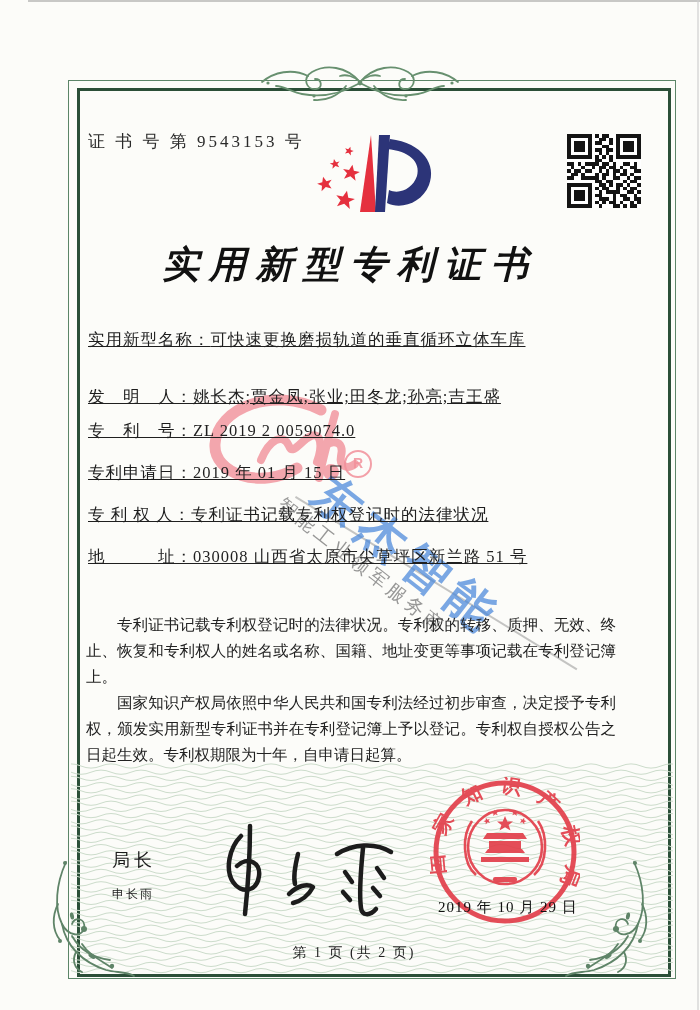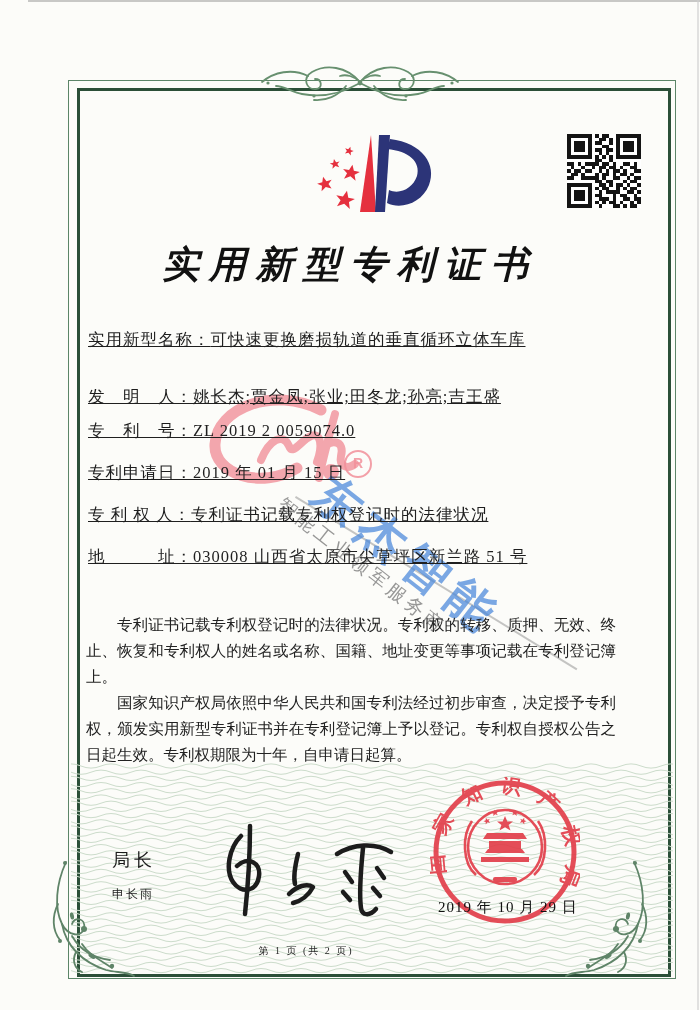--- a/index.html
+++ b/index.html
@@ -35,21 +35,21 @@
          text-align:justify;color:#222;}
   .paras p{margin:0;text-indent:2em;}
 
   .signer-title{position:absolute;left:112px;top:848px;font-size:18px;letter-spacing:4px;color:#1a1a1a;}
   .signer-name{position:absolute;left:112px;top:886px;font-size:12px;letter-spacing:2px;color:#1a1a1a;font-family:Liberation Mono, monospace;}
   .signature{position:absolute;left:195px;top:820px;width:215px;height:102px;}
 
   .seal{position:absolute;left:430px;top:777px;width:150px;height:150px;}
   .seal-date{position:absolute;left:438px;top:898px;width:150px;font-size:15px;letter-spacing:1px;color:#111;}
 
-  .footer-page{position:absolute;left:0;top:944px;width:612px;text-align:center;font-size:10px;letter-spacing:2px;}
+  .footer-page{position:absolute;left:0;top:944px;width:612px;text-align:center;font-size:14px;letter-spacing:2px;padding-left:48px;}
   .back-note{position:absolute;left:0;top:986px;width:700px;text-align:center;font-size:15px;letter-spacing:3px;color:#222;}
 
   
   .wm-script{position:absolute;left:203px;top:388px;width:165px;height:108px;opacity:.8;}
   .wm-reg{position:absolute;left:344px;top:450px;width:24px;height:24px;border:2px solid #f2919b;border-radius:50%;
           color:#f2919b;font-size:14px;line-height:23px;text-align:center;font-weight:bold;opacity:.85;
           font-family:"Liberation Sans","DejaVu Sans",sans-serif;}
   .wm-blue{position:absolute;left:338px;top:462px;font-size:47px;font-weight:bold;color:rgba(72,134,217,.72);
            letter-spacing:9px;white-space:nowrap;transform:rotate(38deg);transform-origin:left top;
            font-family:"Liberation Sans","DejaVu Sans",sans-serif;}
@@ -175,20 +175,21 @@
       <path d="M132,26 C126,48 120,70 116,90" stroke-width="8"></path>
       <path d="M118,62 C128,50 142,52 138,68 C136,78 144,82 152,76" stroke-width="8"></path>
     </g>
     <circle cx="128" cy="84" r="8" fill="#f2919b"></circle>
   </svg>
   <div class="wm-reg">R</div>
   <div class="wm-line"></div>
   <div class="wm-gray">智能工业领军服务商</div>
   <div class="wm-blue">东杰智能</div>
 
+  <div class="cert-no">证 书 号 第 9543153 号</div>
 
   <svg class="logo" viewBox="0 0 160 110">
     <defs>
       <path id="star" d="M0,-10 L2.9,-3.1 10,-3.1 4.5,1.2 6.9,8.1 0,4 -6.9,8.1 -4.5,1.2 -10,-3.1 -2.9,-3.1 Z"></path>
     </defs>
     <polygon points="88,4 77,81 93,81" fill="#e5303e"></polygon>
     <polygon points="96,4 107,4 102,81 92,81" fill="#2c3478"></polygon>
     <path d="M107,8 C140,12 154,34 146,54 C139,72 118,79 104,72 L106,59 C117,64 130,57 134,45 C138,31 126,20 104,18 Z" fill="#2c3478"></path>
     <g fill="#e5303e">
       <use href="#star" transform="translate(66,20) scale(0.45) rotate(18)"></use>

